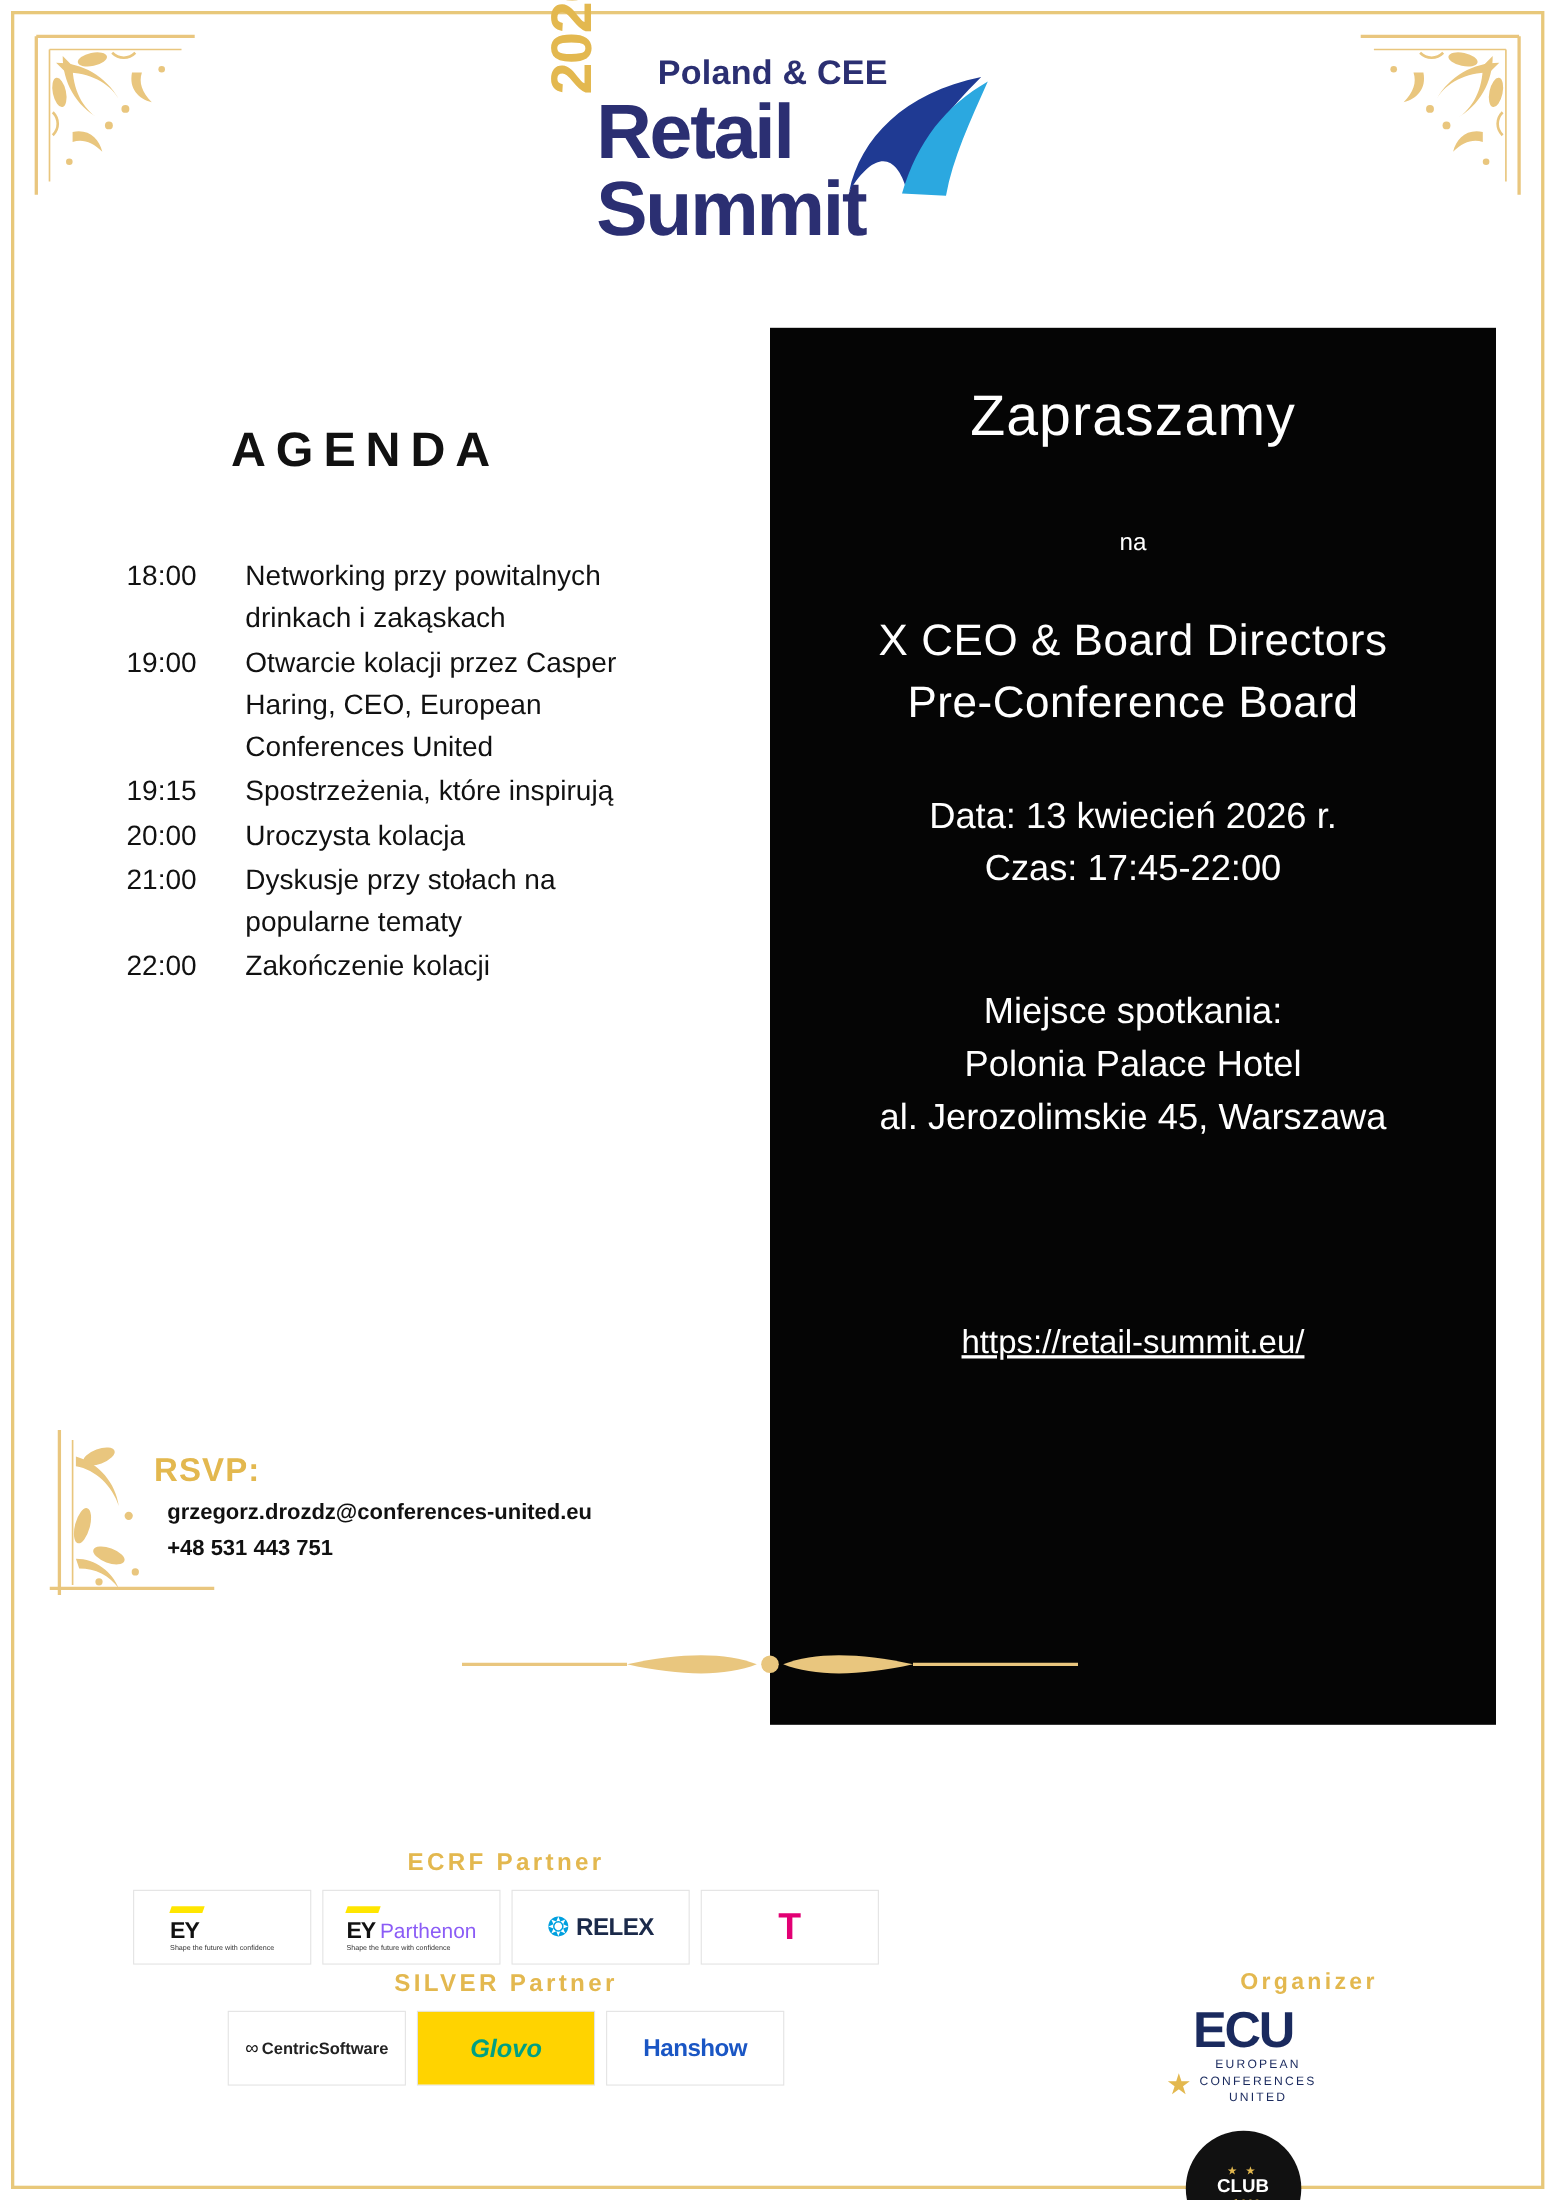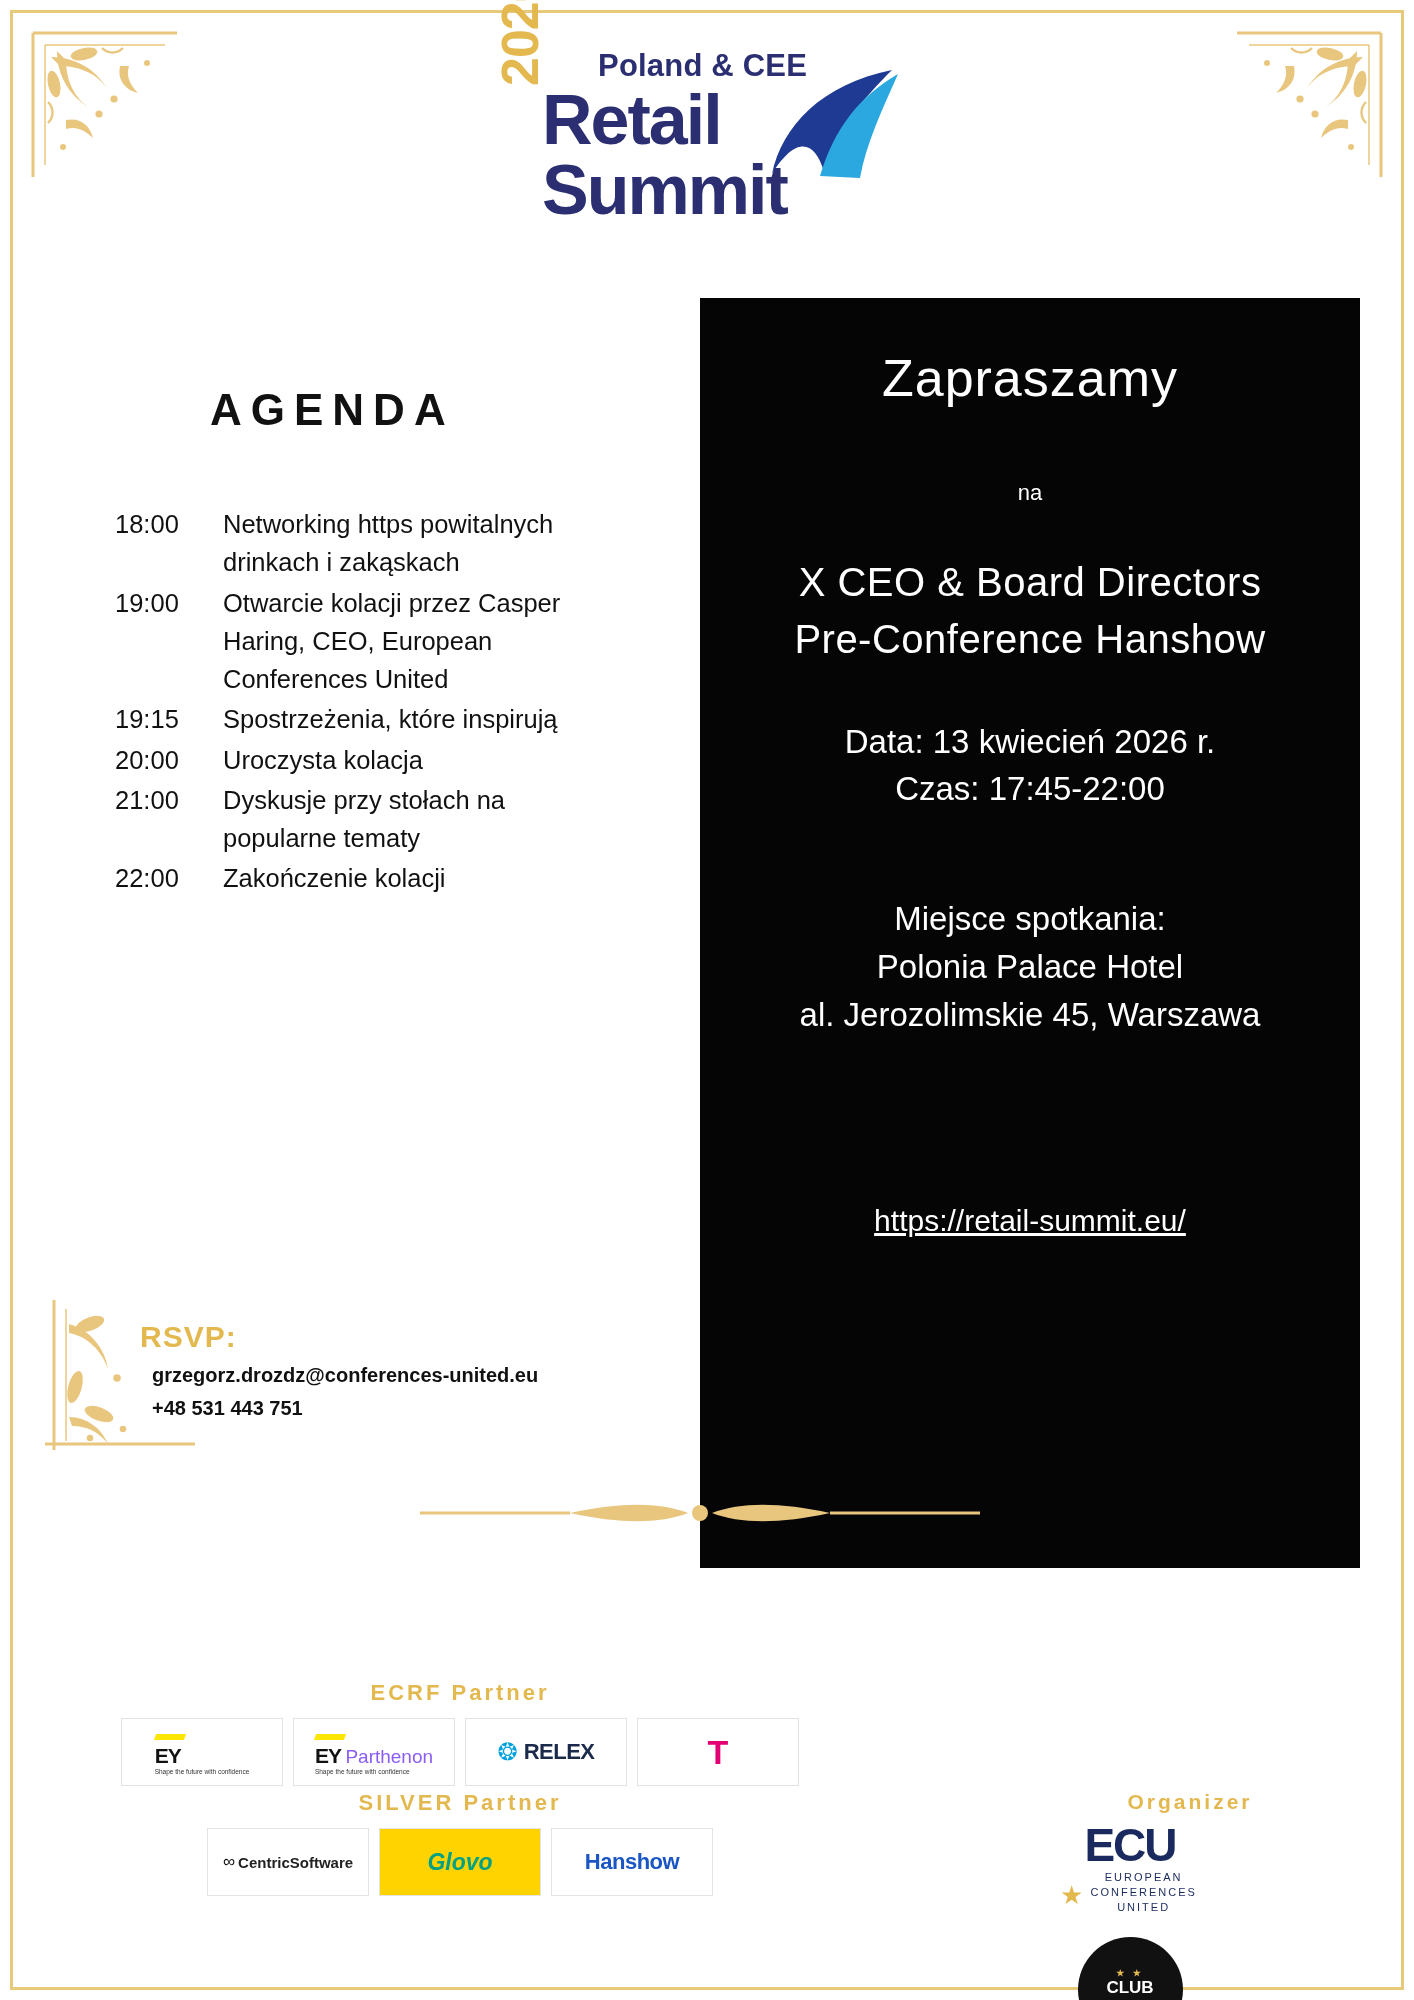--- a/index.html
+++ b/index.html
@@ -378,21 +378,21 @@
     <svg class="logo-swoosh" viewBox="0 0 160 120">
       <path d="M30 108 C40 60 80 18 150 4 C120 34 96 62 82 106 C74 78 56 66 30 108 Z" fill="#1f3a93"></path>
       <path d="M78 110 C92 62 118 30 156 8 C140 44 124 78 118 112 Z" fill="#2ba8e0"></path>
     </svg>
   </div>
 
   <div class="agenda-title">AGENDA</div>
   <div class="agenda-list">
     <div class="agenda-row">
       <div class="agenda-time">18:00</div>
-      <div class="agenda-desc">Networking https powitalnych drinkach i zakąskach</div>
+      <div class="agenda-desc">Networking przy powitalnych drinkach i zakąskach</div>
     </div>
     <div class="agenda-row">
       <div class="agenda-time">19:00</div>
       <div class="agenda-desc">Otwarcie kolacji przez Casper Haring, CEO, European Conferences United</div>
     </div>
     <div class="agenda-row">
       <div class="agenda-time">19:15</div>
       <div class="agenda-desc">Spostrzeżenia, które inspirują</div>
     </div>
     <div class="agenda-row">
@@ -413,21 +413,21 @@
     <div class="rsvp-title">RSVP:</div>
     <div class="rsvp-line">grzegorz.drozdz@conferences-united.eu</div>
     <div class="rsvp-line">+48 531 443 751</div>
   </div>
 
   <div class="panel">
     <div class="panel-zapraszamy">Zapraszamy</div>
     <div class="panel-na">na</div>
     <div class="panel-event">
       <div>X CEO &amp; Board Directors</div>
-      <div>Pre-Conference Hanshow</div>
+      <div>Pre-Conference Board</div>
     </div>
     <div class="panel-when">
       <div>Data: 13 kwiecień 2026 r.</div>
       <div>Czas: 17:45-22:00</div>
     </div>
     <div class="panel-where">
       <div>Miejsce spotkania:</div>
       <div>Polonia Palace Hotel</div>
       <div>al. Jerozolimskie 45, Warszawa</div>
     </div>

